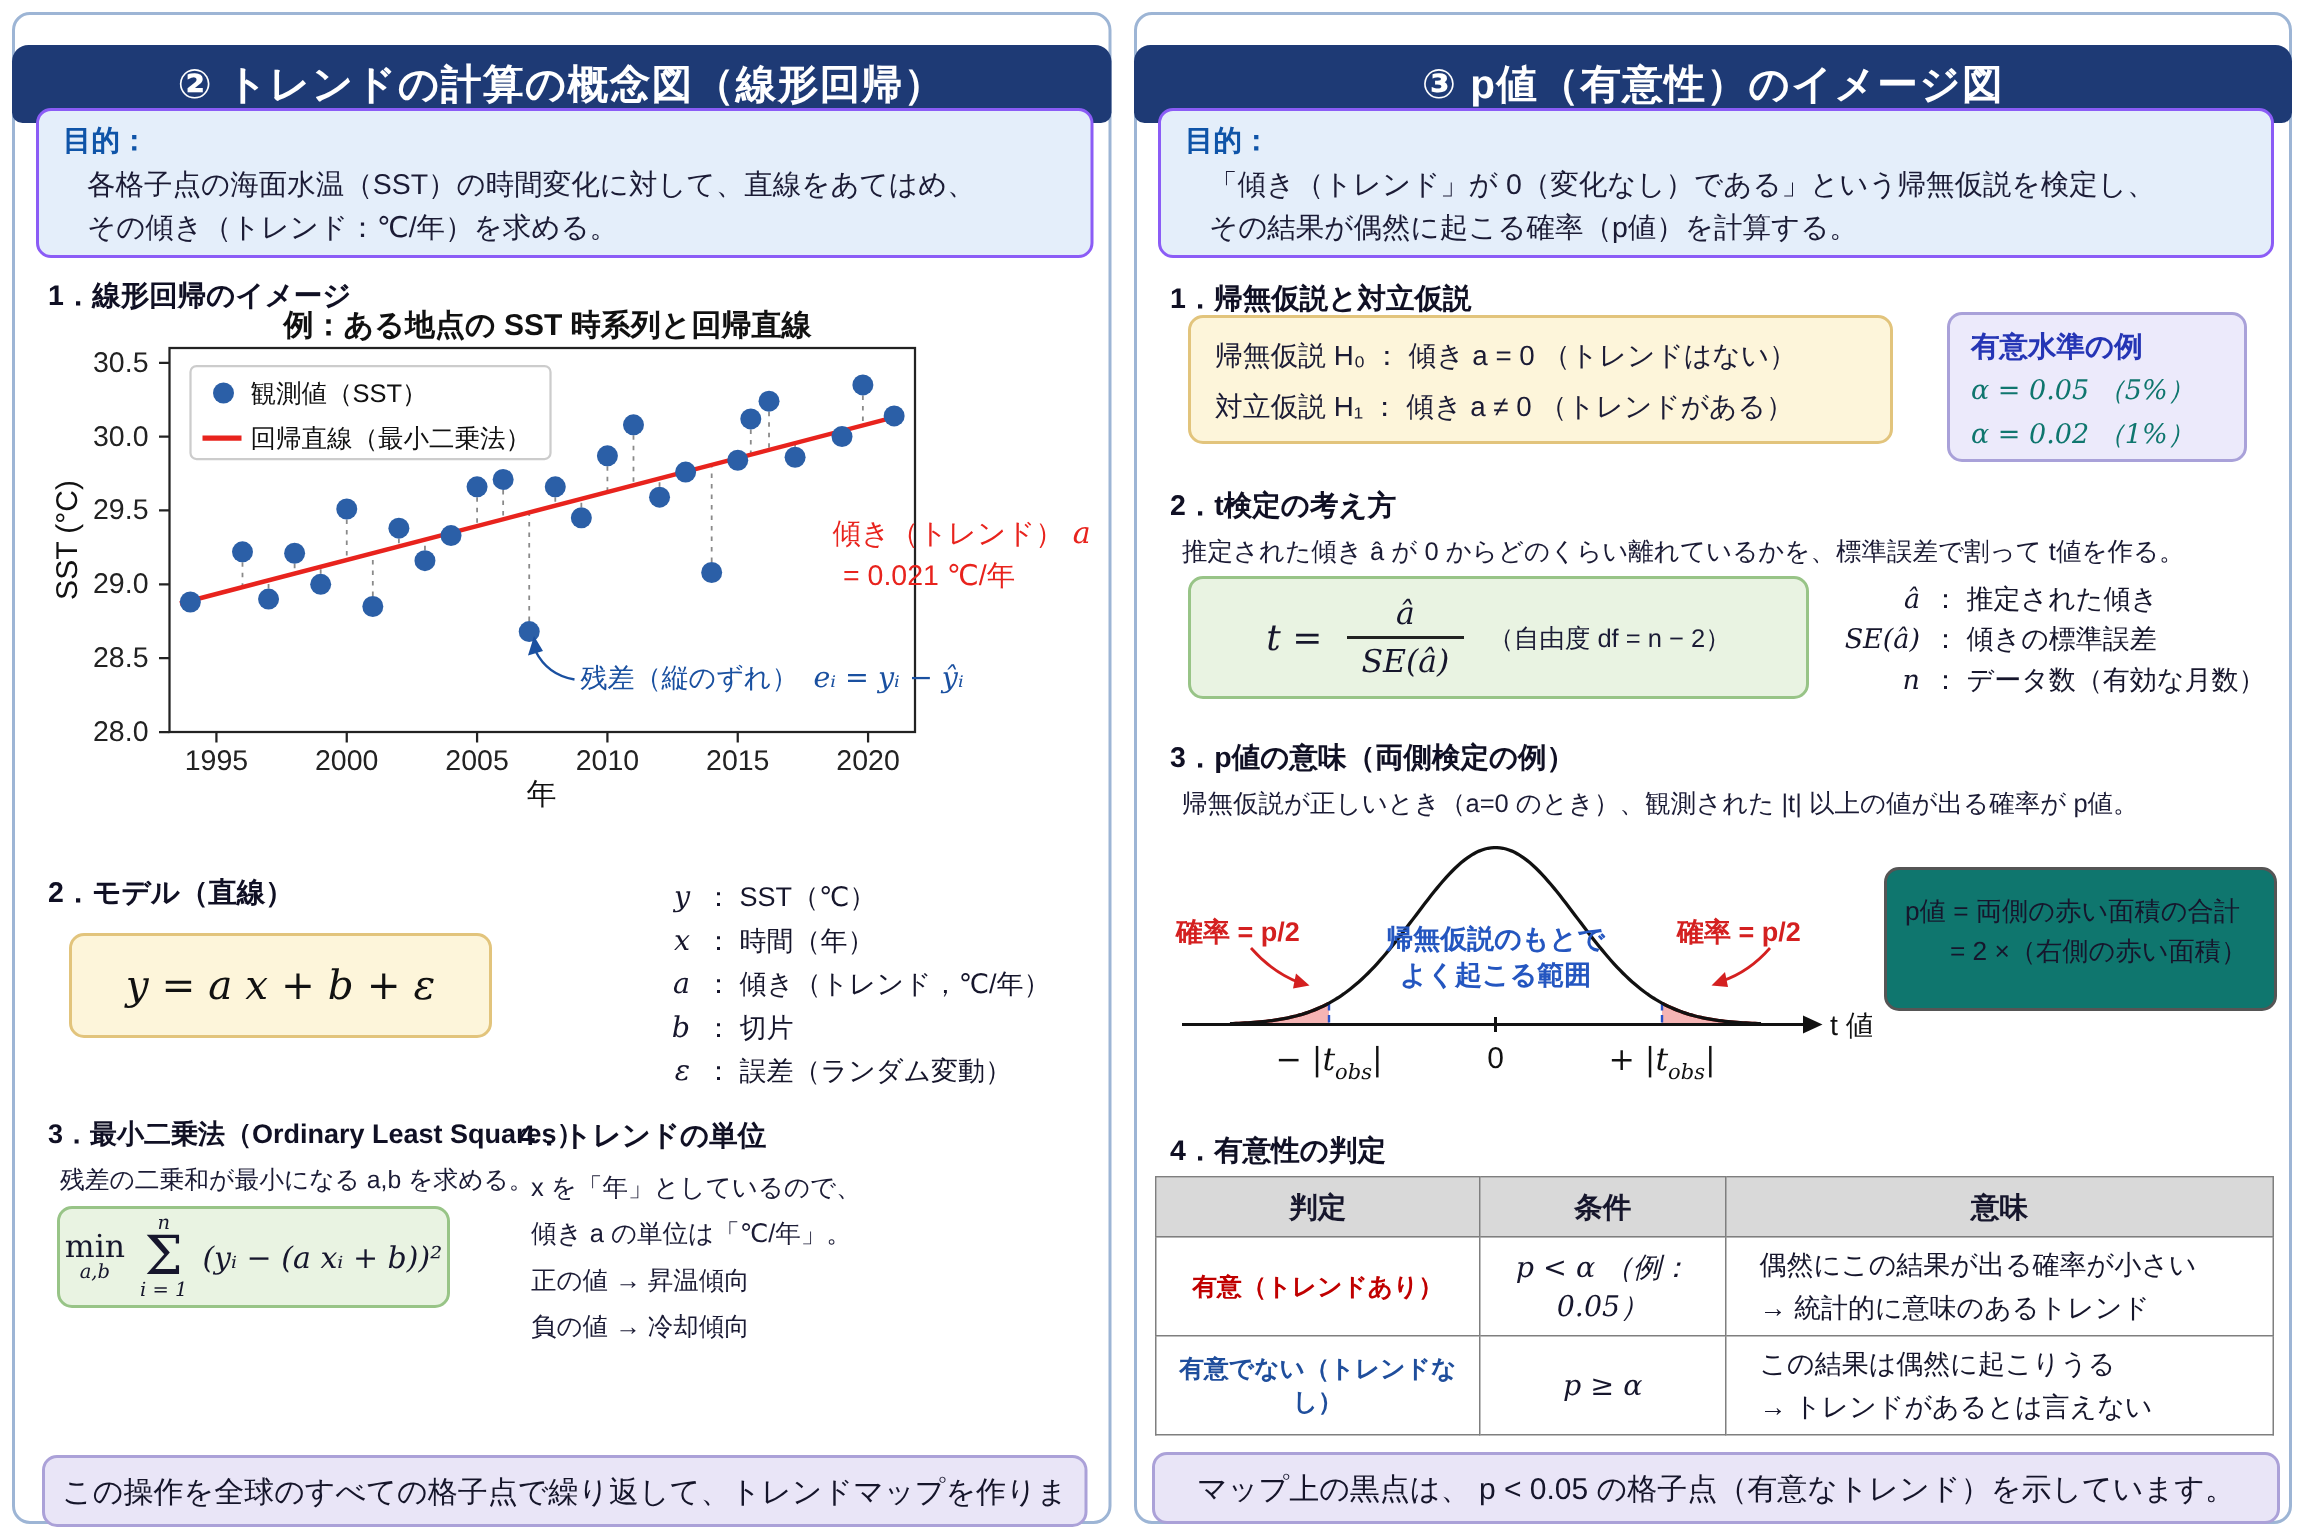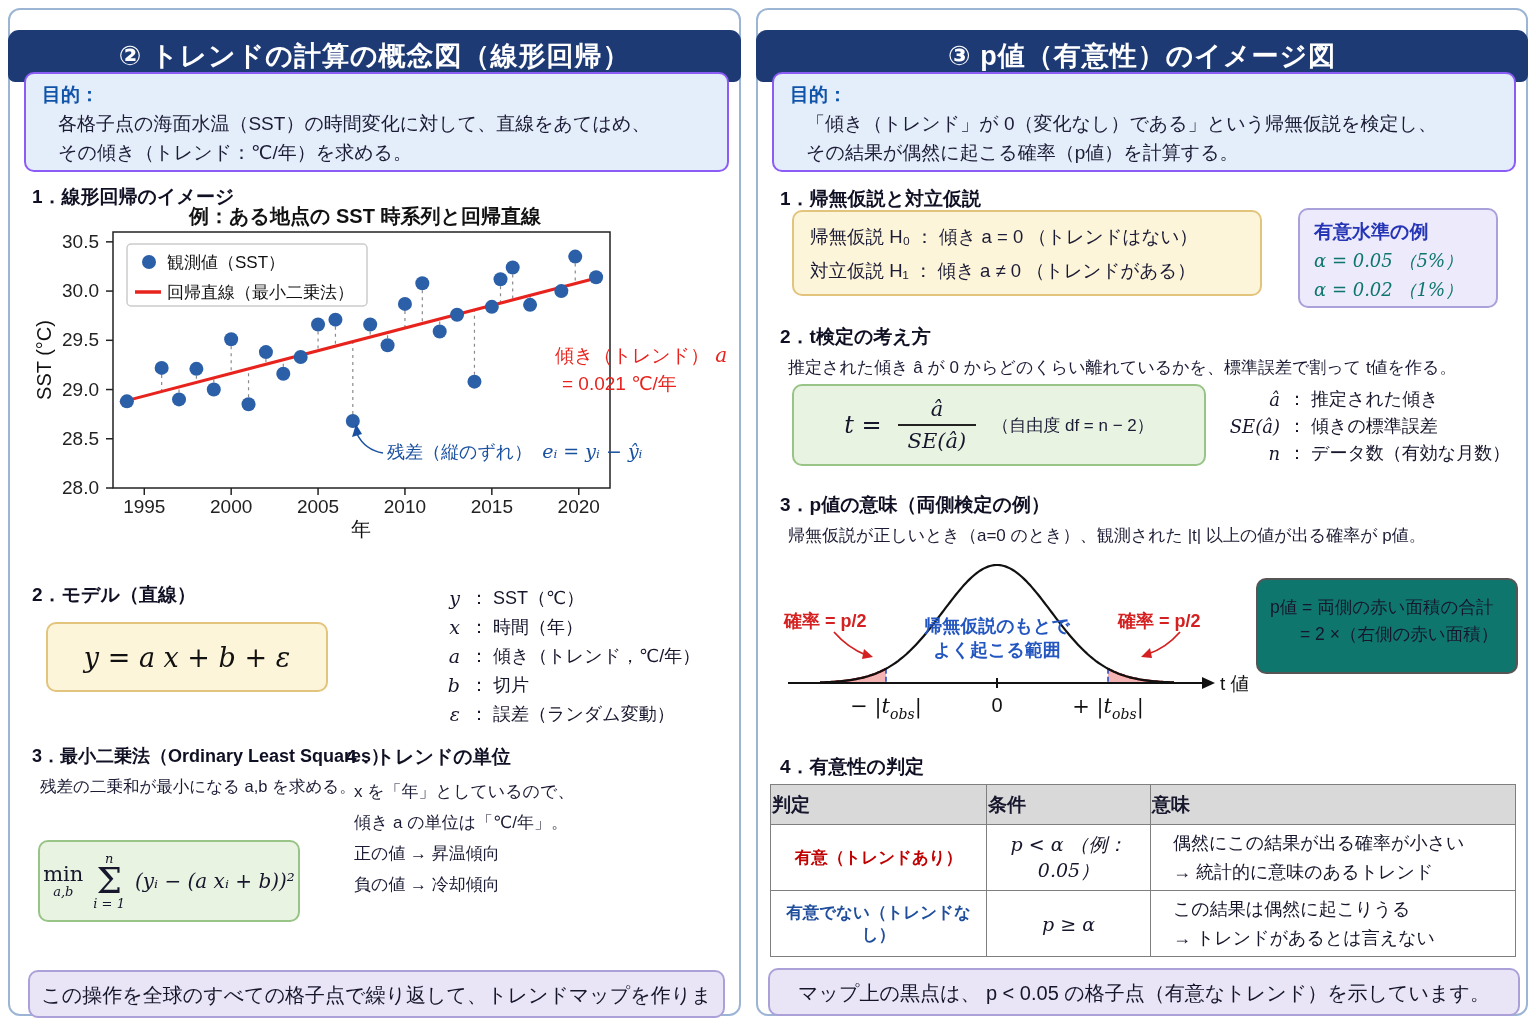--- a/index.html
+++ b/index.html
@@ -59,21 +59,21 @@
   .tvar-rest{margin-left:8px;}
 
   
   .pbox{background:#0f766e;border:2px solid #555;border-radius:10px;padding:14px 10px 8px 12px;}
   .pbox-l1{font-size:17.5px;line-height:27px;white-space:nowrap;}
   .pbox-l2{font-size:17.5px;line-height:27px;margin-left:30px;white-space:nowrap;}
 
   
   table.sig{position:absolute;left:12px;top:774px;width:746px;border-collapse:collapse;}
   table.sig th,table.sig td{border:1.5px solid #7f7f7f;box-sizing:border-box;}
-  table.sig th{background:#d9d9d9;font-size:19px;font-weight:bold;height:40px;text-align:left;}
+  table.sig th{background:#d9d9d9;font-size:19px;font-weight:bold;height:40px;text-align:center;}
   td.judge{width:29%;text-align:center;font-weight:bold;font-size:16.5px;}
   td.cond{width:22%;text-align:center;font-size:19px;}
   td.mean{width:49%;font-size:18px;padding-left:22px;}
   td{height:66px;}
   .mline{line-height:29px;white-space:nowrap;}
   .judge-sig{color:#c00000;}
   .judge-non{color:#1f4e9c;}
 </style>
 </head>
 <body>
@@ -224,21 +224,21 @@
       </div>
     <div class="var-row">
         <span class="var-sym math">ε</span>
         <span class="var-rest">： 誤差（ランダム変動）</span>
       </div>
   </div>
 
   <div class="h2" style="left:22px;top:734px;font-size:18px;">3．最小二乗法（Ordinary Least Squares）</div>
   <div class="body-text" style="left:30px;top:766px;font-size:16.5px;">残差の二乗和が最小になる a,b を求める。</div>
 
-  <div class="box green" style="left:28px;top:794px;width:262px;height:82px;margin-top:36px;">
+  <div class="box green" style="left:28px;top:794px;width:262px;height:68px;">
     <div class="ols-inner">
       <div class="stack">
         <span class="rm min-top">min</span>
         <span class="math mini">a,b</span>
       </div>
       <div class="stack">
         <span class="math mini">n</span>
         <span class="sigma">Σ</span>
         <span class="math mini">i = 1</span>
       </div>

